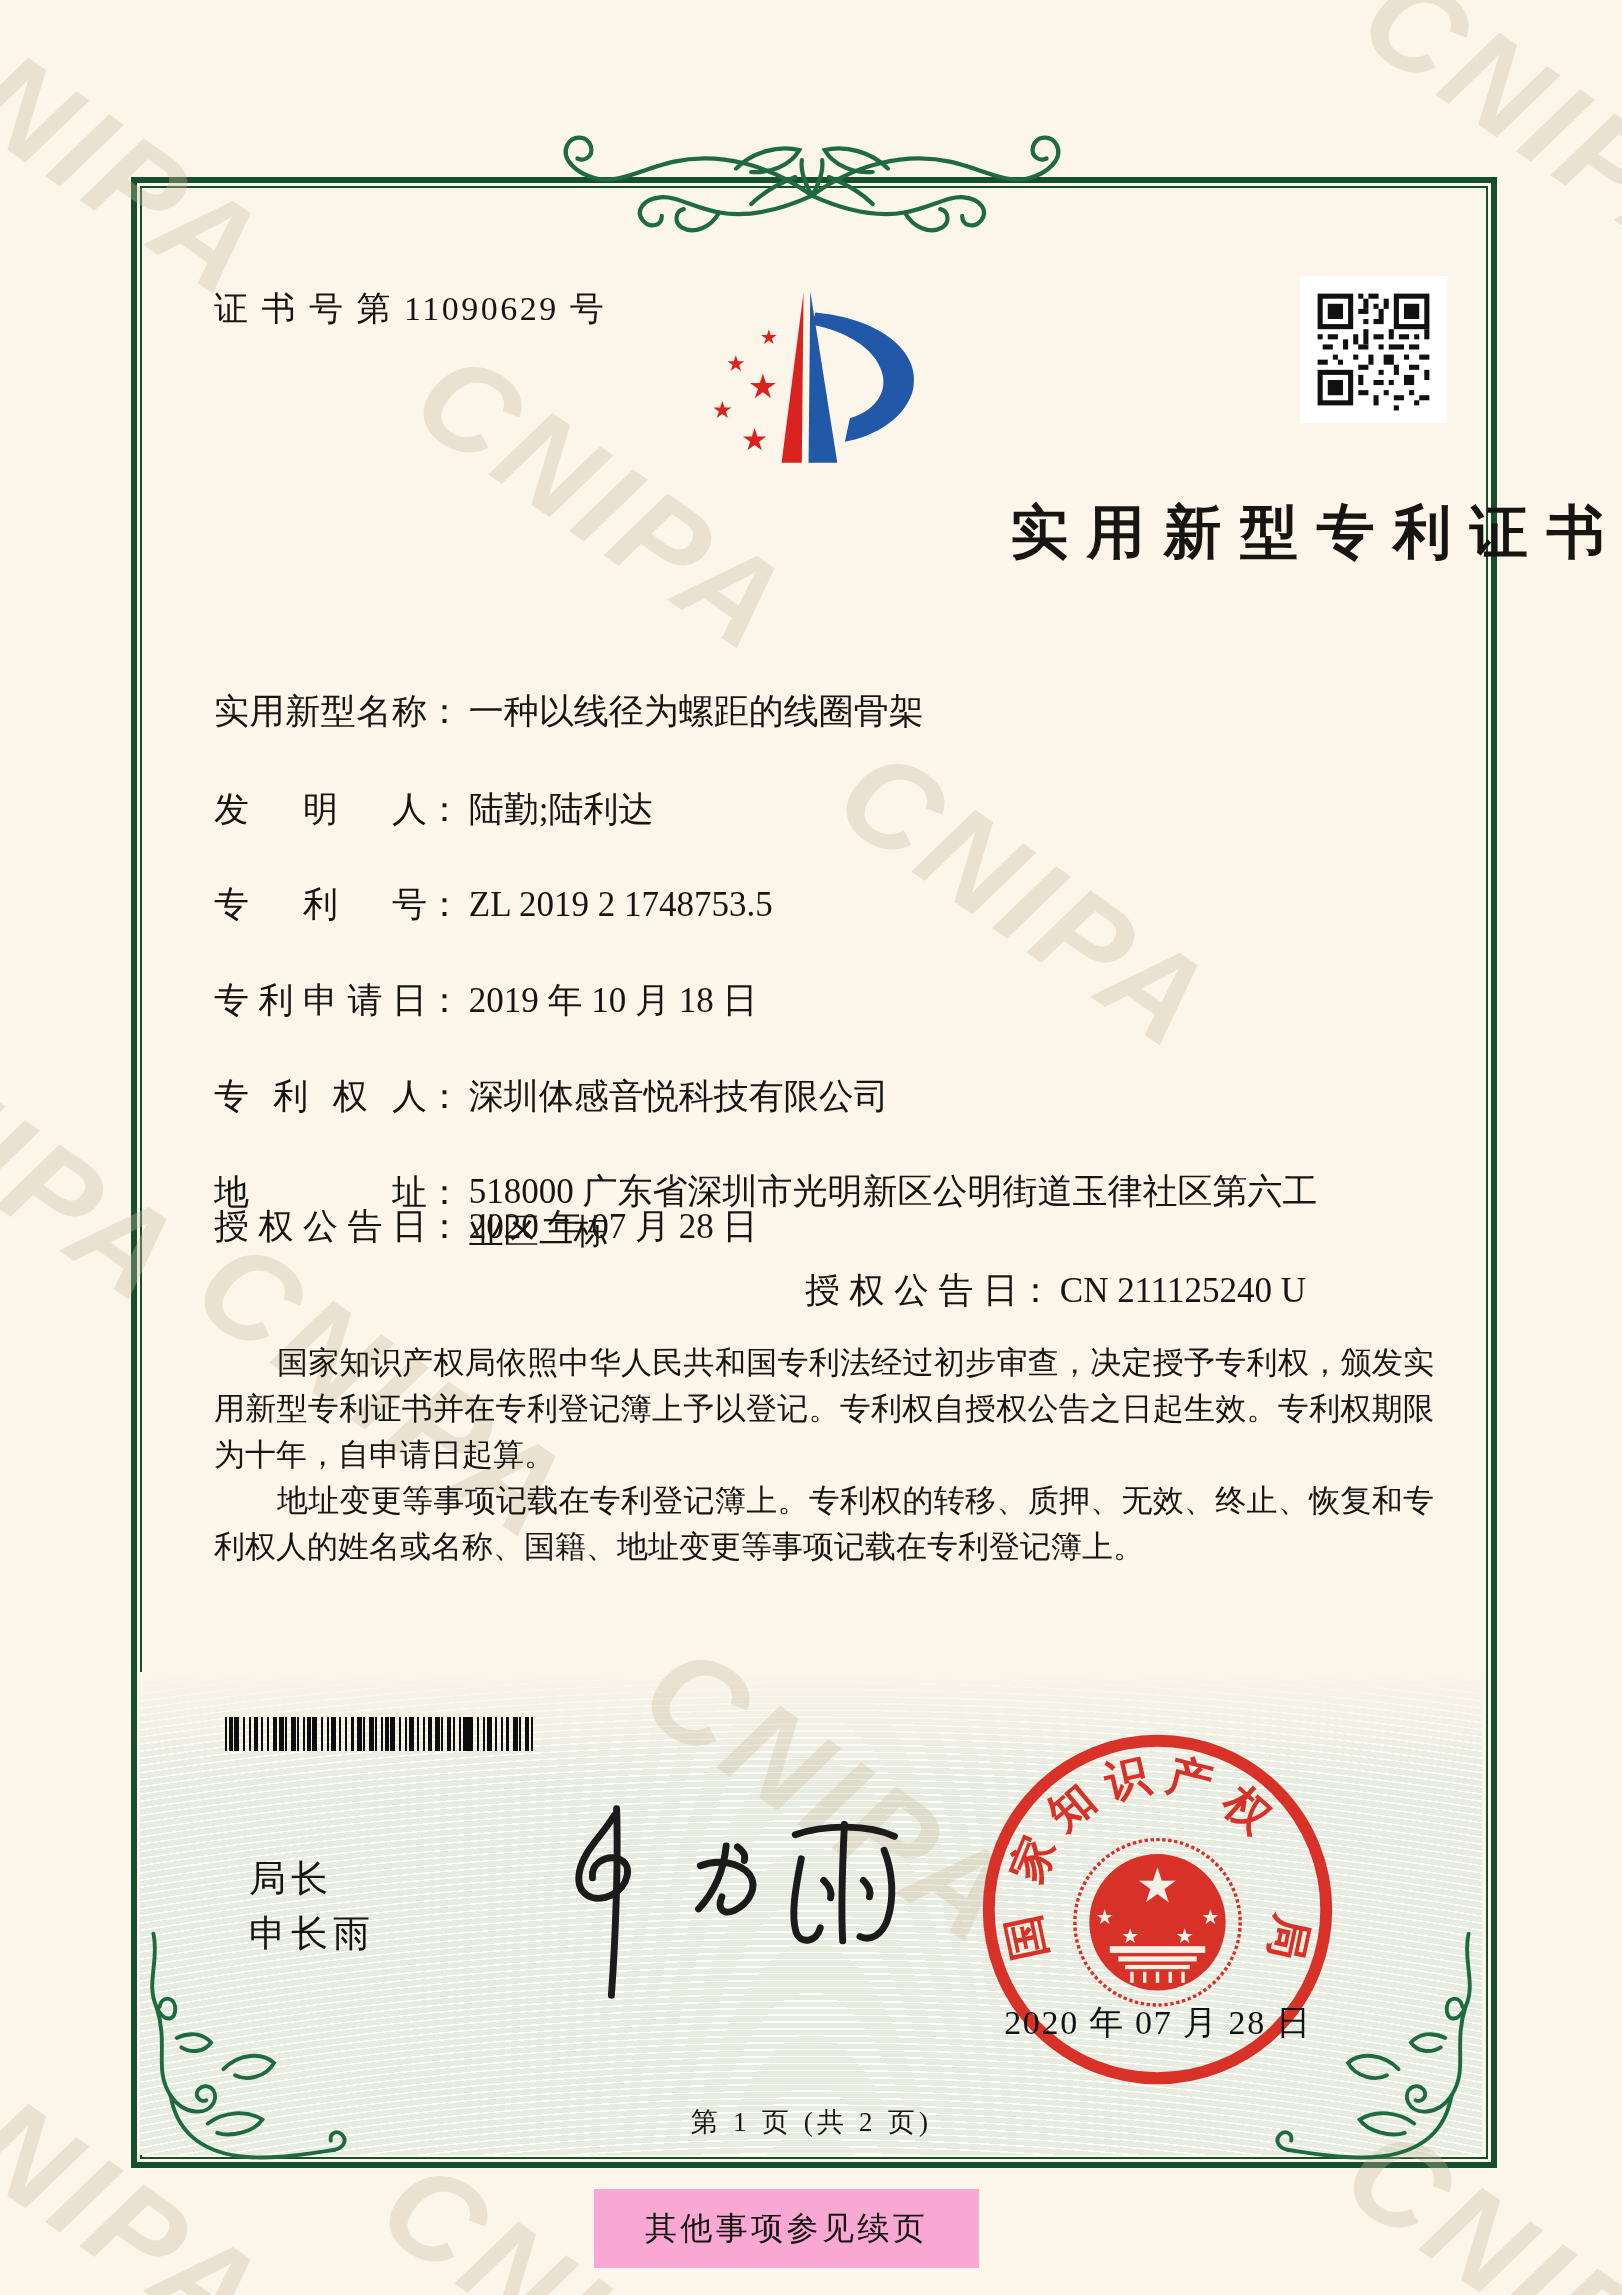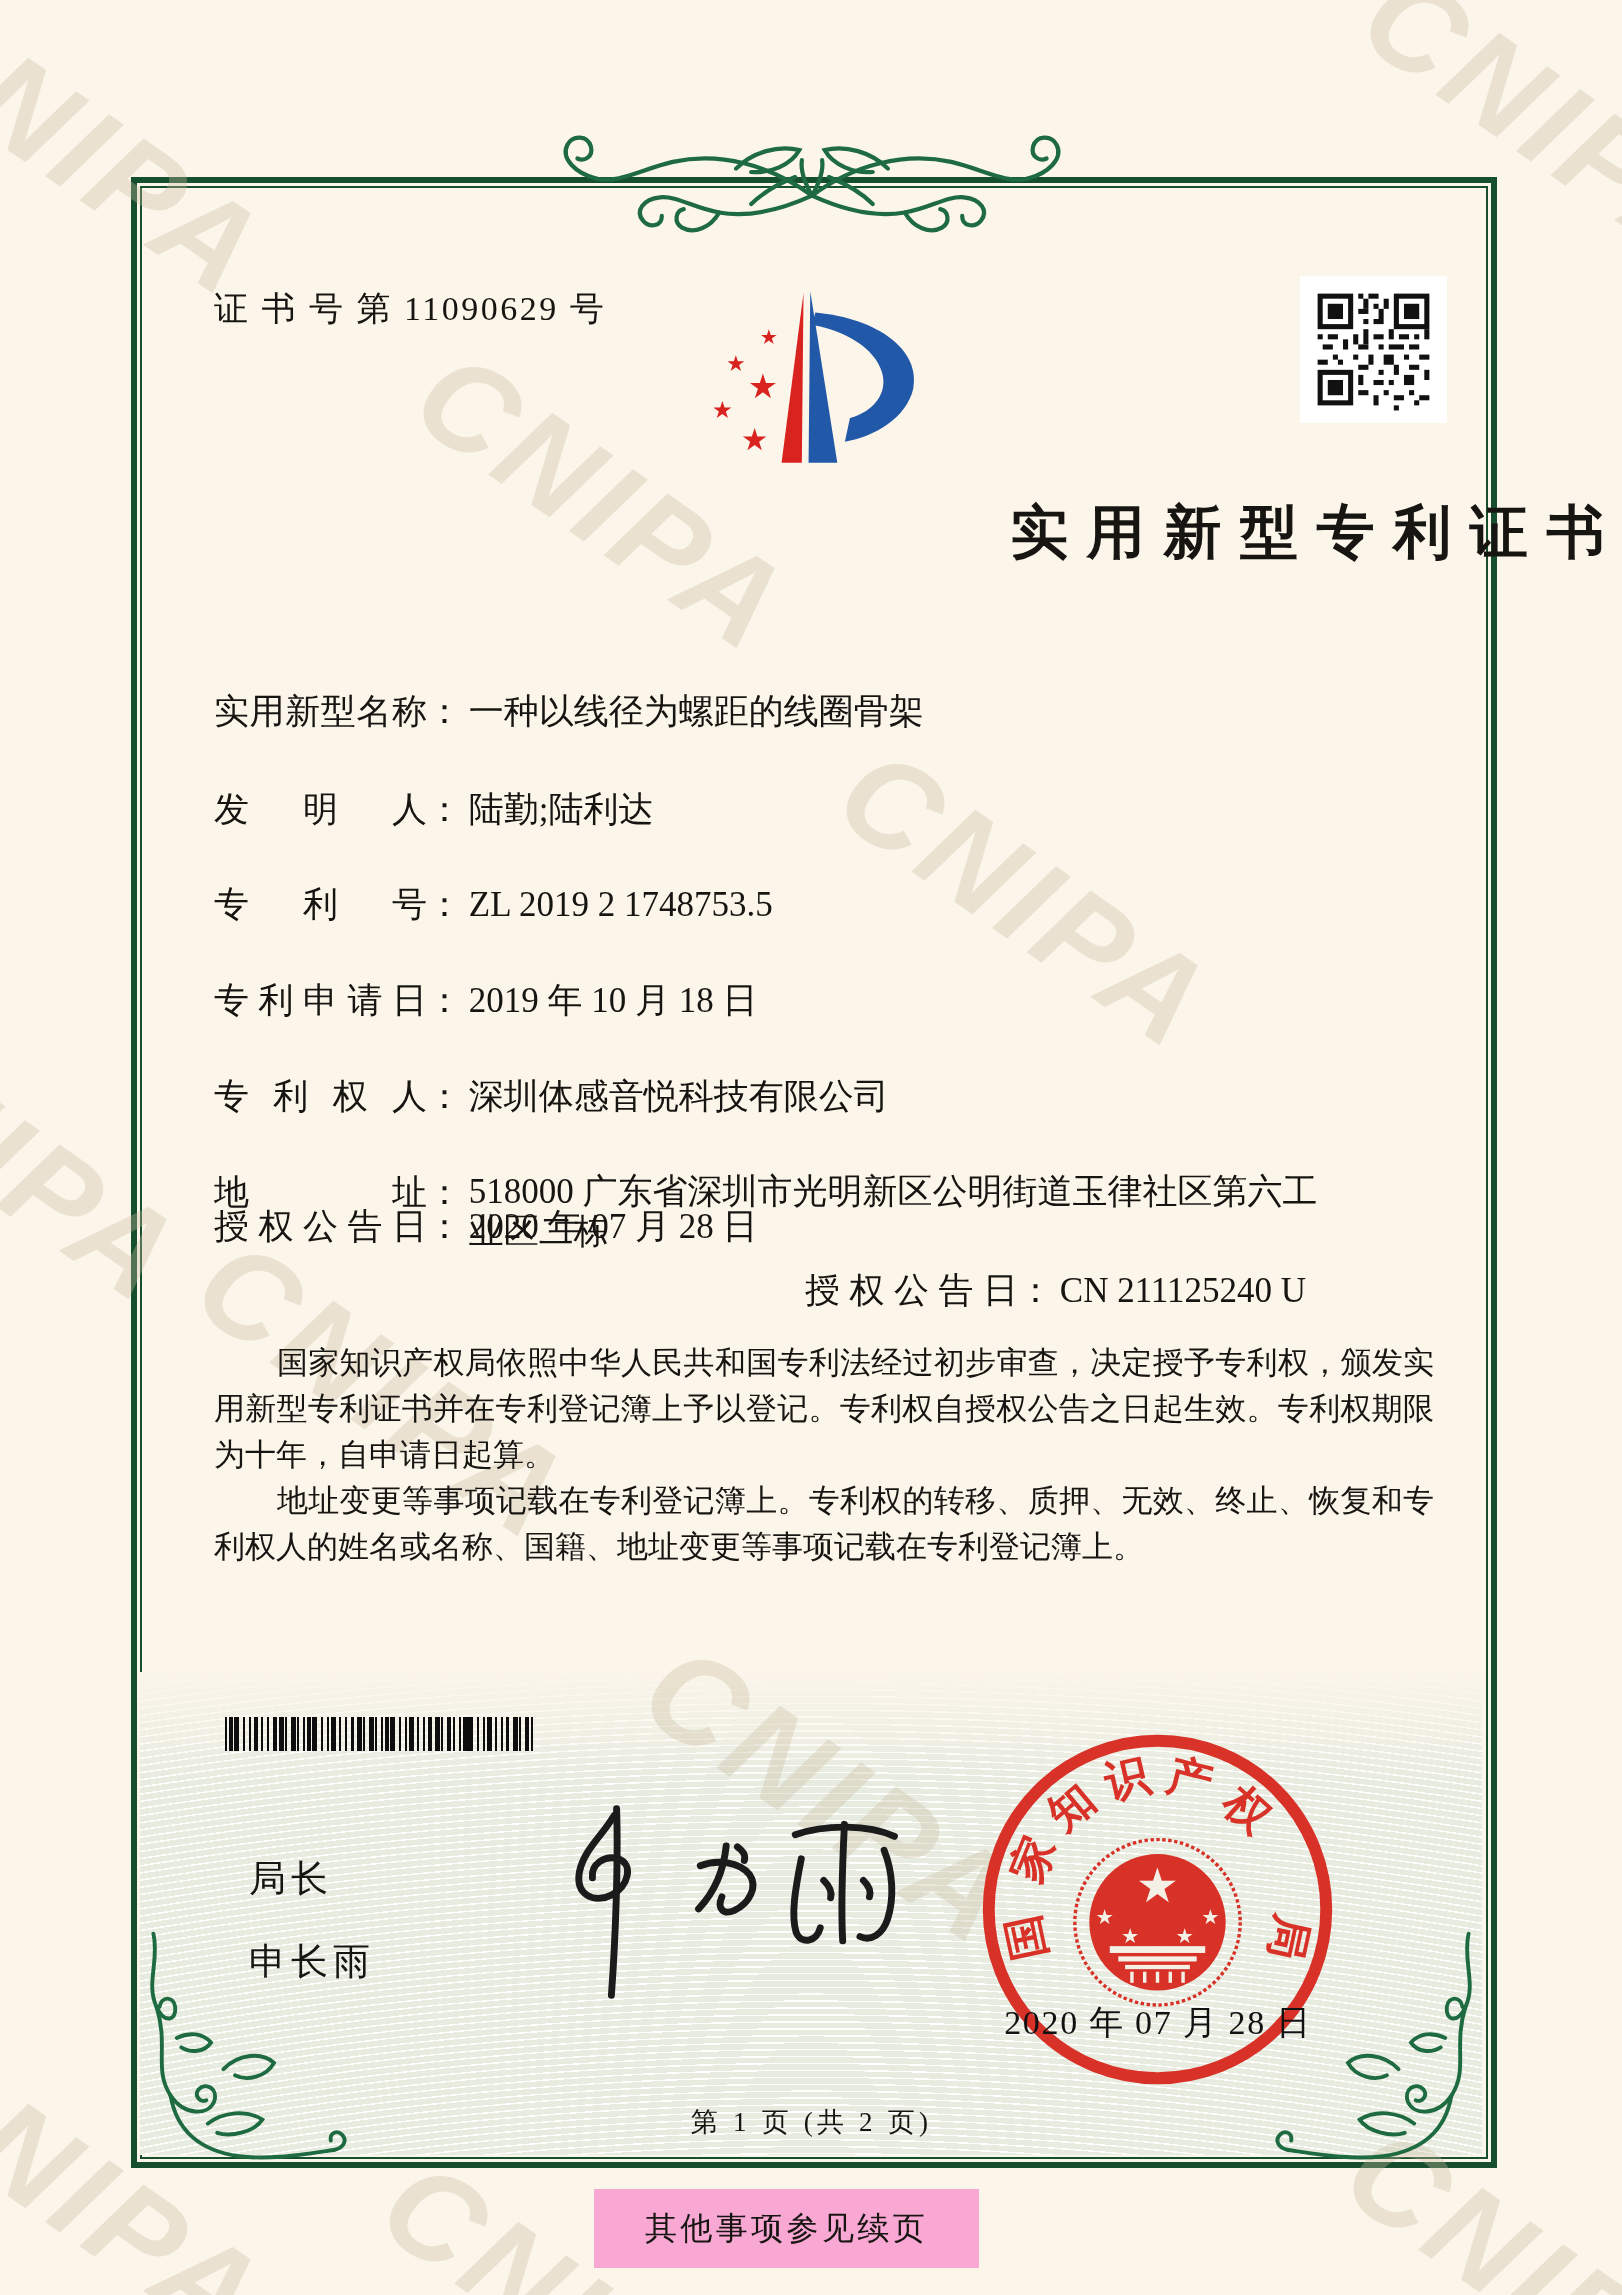--- a/index.html
+++ b/index.html
@@ -45,21 +45,21 @@
   .body-text p{margin:0;text-indent:63px;}
 
   .barcode{position:absolute;left:225px;top:1717px;width:311px;height:34px;z-index:4;
         background:
           repeating-linear-gradient(90deg,#0d0d0d 0 1.7px,transparent 1.7px 6px),
           repeating-linear-gradient(90deg,transparent 0 9.3px,#0d0d0d 9.3px 12.7px,transparent 12.7px 19.4px),
           repeating-linear-gradient(90deg,transparent 0 4.2px,#0d0d0d 4.2px 6.8px,transparent 6.8px 26px);}
 
   .director{position:absolute;left:249px;top:1858px;font-size:37px;z-index:5;letter-spacing:5px;}
   .director div{line-height:42px;}
-  .director .dname{margin-top:41px;}
+  .director .dname{margin-top:13px;}
 
   .signature{position:absolute;left:532px;top:1792px;width:397px;height:220px;z-index:6;}
 
   .seal{position:absolute;left:970px;top:1722px;width:375px;height:375px;z-index:6;opacity:.95;}
   .seal-date{position:absolute;left:972px;top:2000px;width:372px;text-align:center;
              font-size:34px;letter-spacing:1.7px;color:#111;z-index:7;}
 
   .pagefooter{position:absolute;left:0;right:0;top:2104px;text-align:center;font-size:27px;
               letter-spacing:4.2px;z-index:4;}
 

